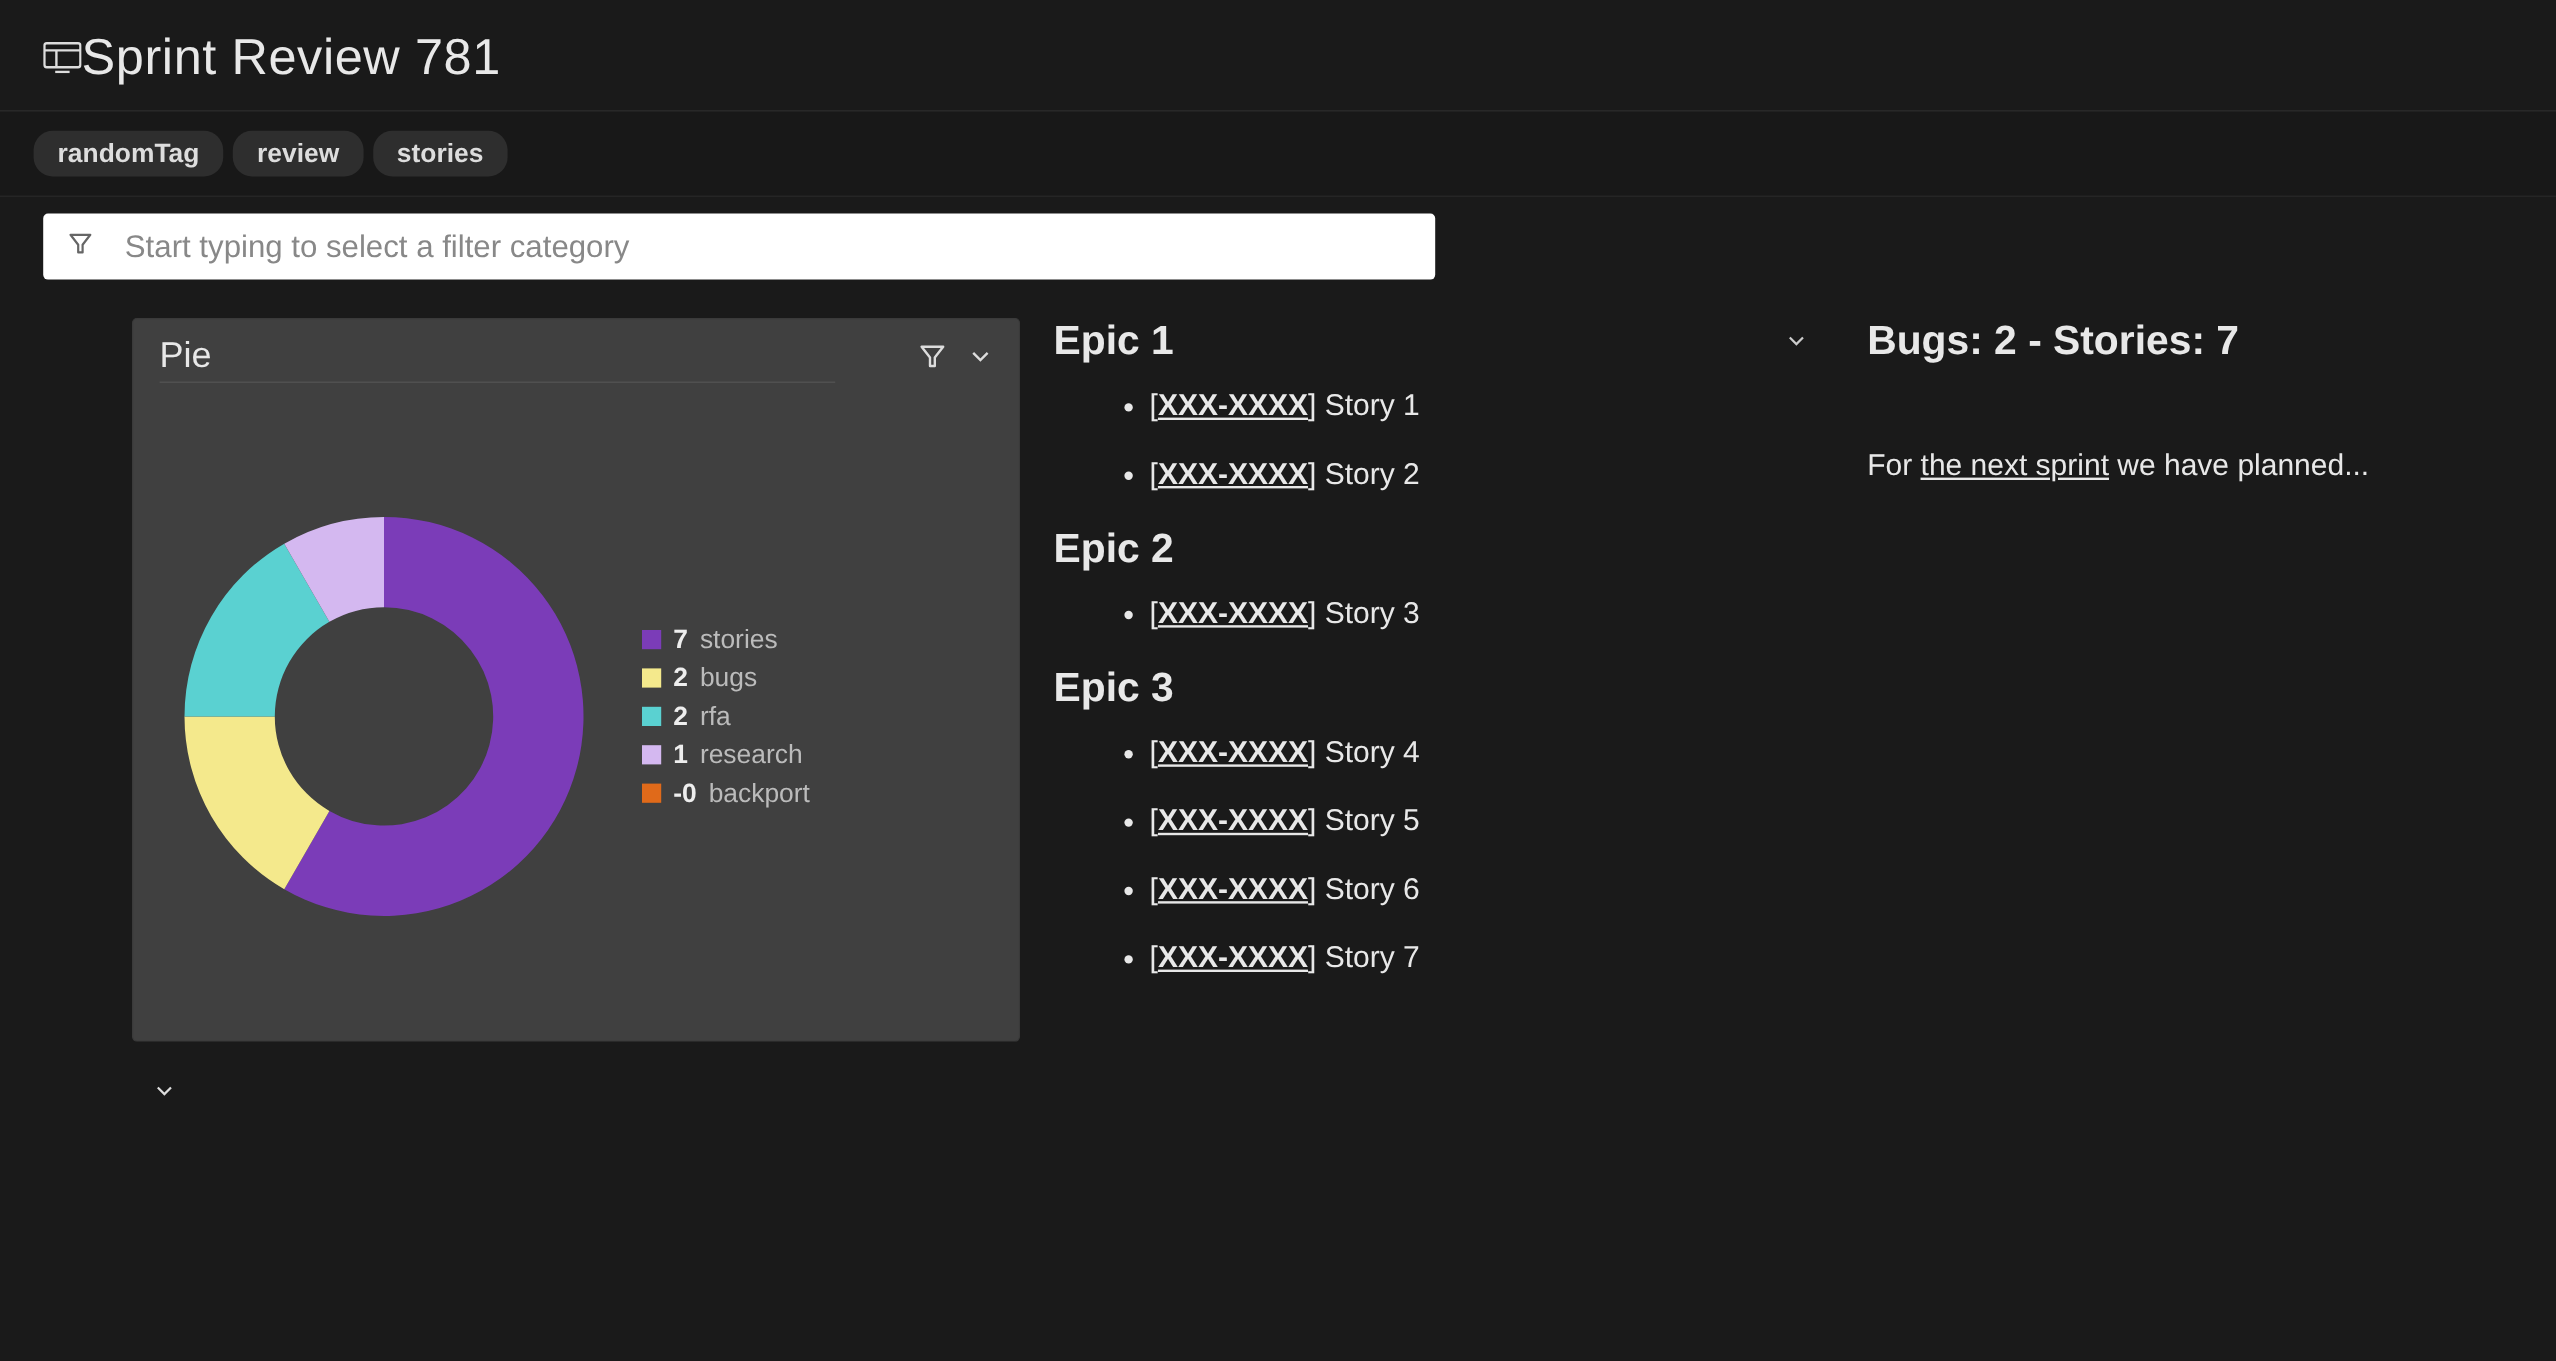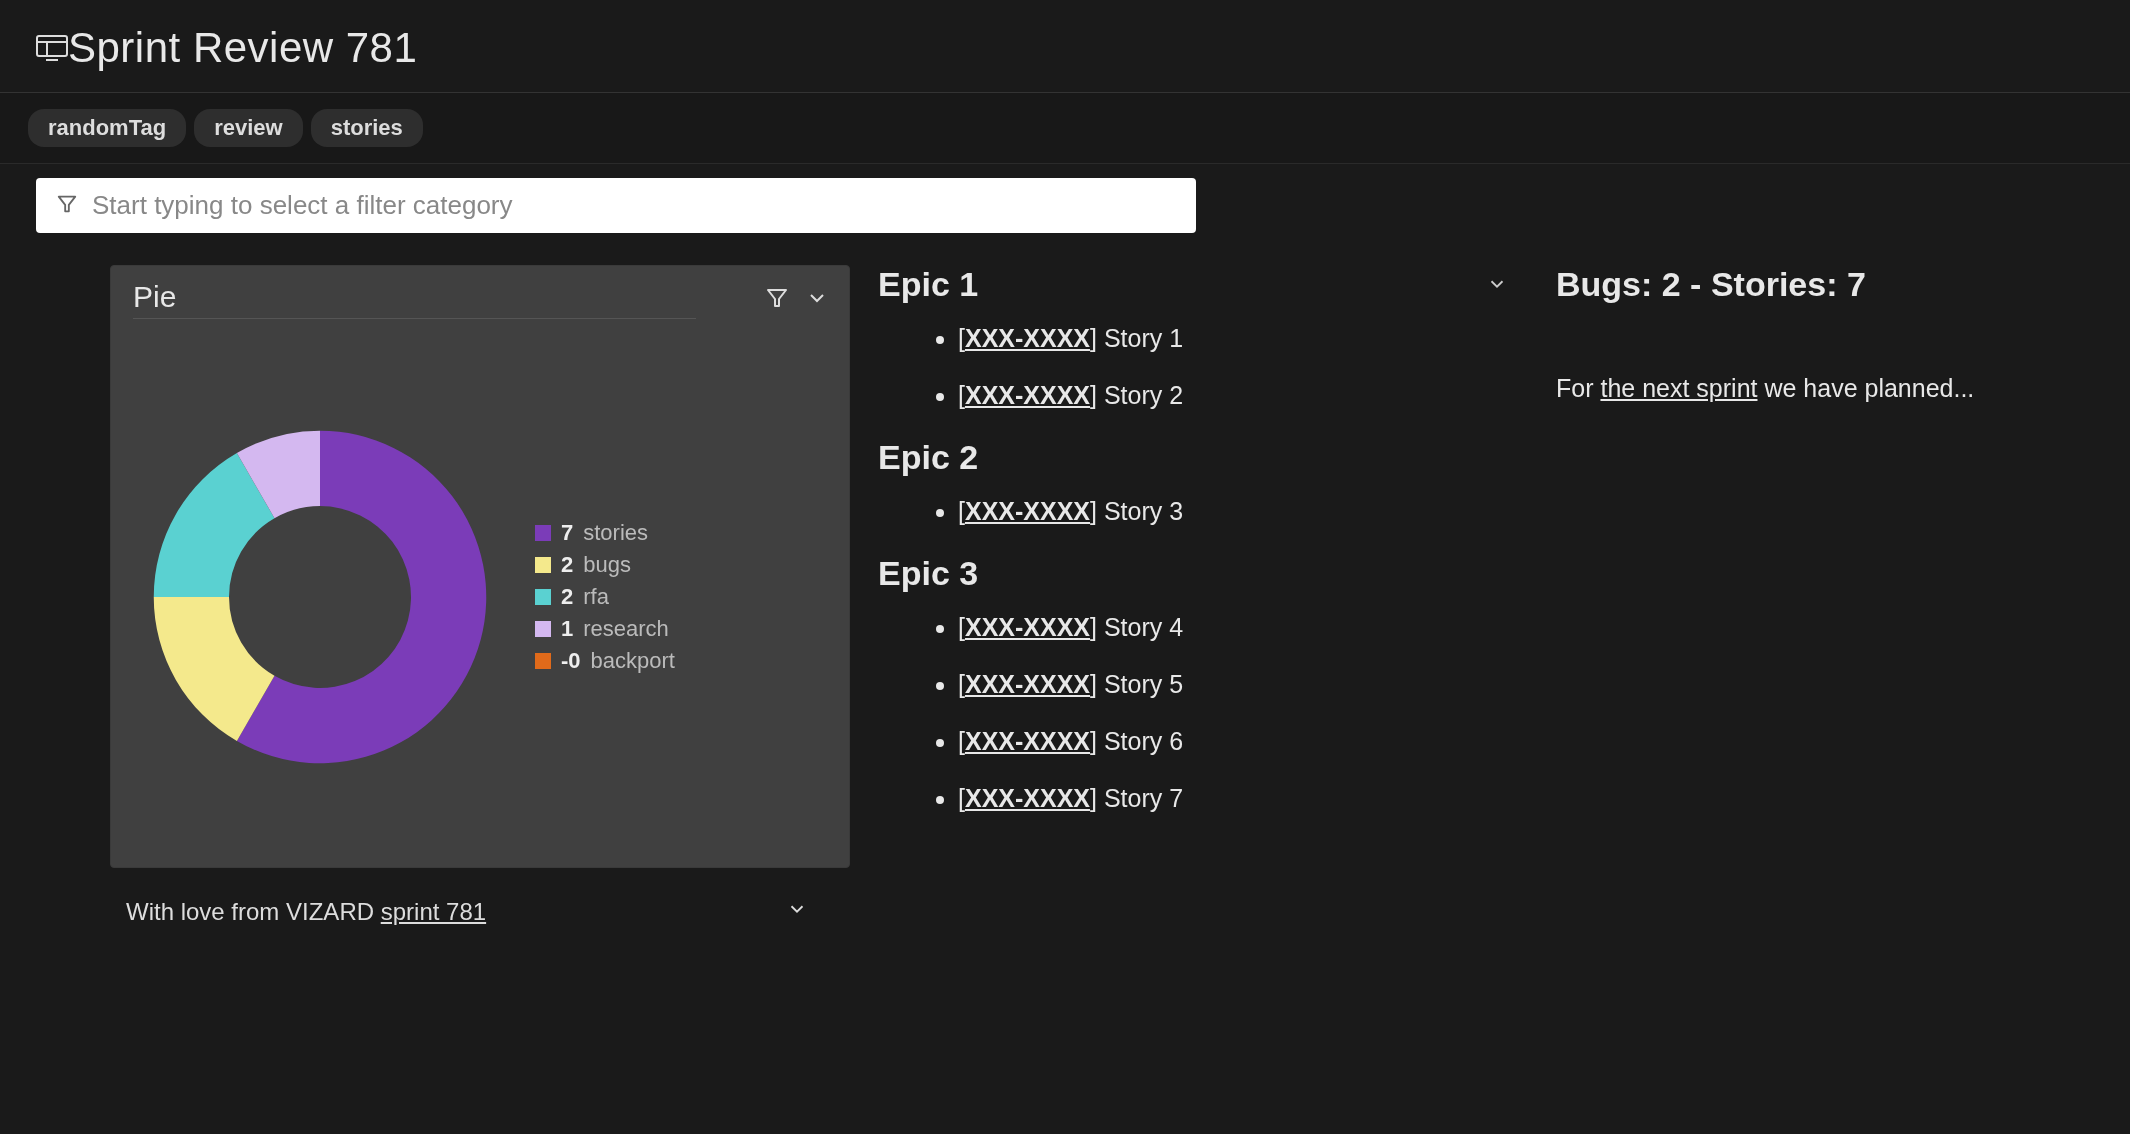--- a/index.html
+++ b/index.html
@@ -40,21 +40,21 @@
       cursor: pointer;
     }
     .filter-row {
       padding: 14px 36px 4px 36px;
     }
     .filter-input-wrap {
       background: #fff;
       border-radius: 4px;
       display: flex;
       align-items: center;
-      gap: 14px;
+      gap: 26px;
       padding: 12px 20px;
       width: 1160px;
     }
     .filter-icon svg { width: 22px; height: 22px; stroke: #666; fill: none; }
     .filter-input {
       border: none;
       outline: none;
       font-size: 26px;
       color: #333;
       background: transparent;
@@ -234,23 +234,20 @@
               <span class="legend-swatch" style="background:#e06a1a"></span>
               <span class="legend-value">-0</span> 
               <span>backport</span>
             </div>
           </div>
       </div>
     </div>
 
     <div class="footer-note">
       <span>
-        <span>With love from VIZARD </span><span class="underline">sprint 781</span>
-      </span>
-      <span>
         <svg viewBox="0 0 24 24">
             <polyline points="6,9 12,15 18,9" stroke-width="2" fill="none"></polyline>
           </svg>
       </span>
     </div>
   </div>
 
   <div class="col-epics">
     <span class="epics-expand">
       <svg viewBox="0 0 24 24">

